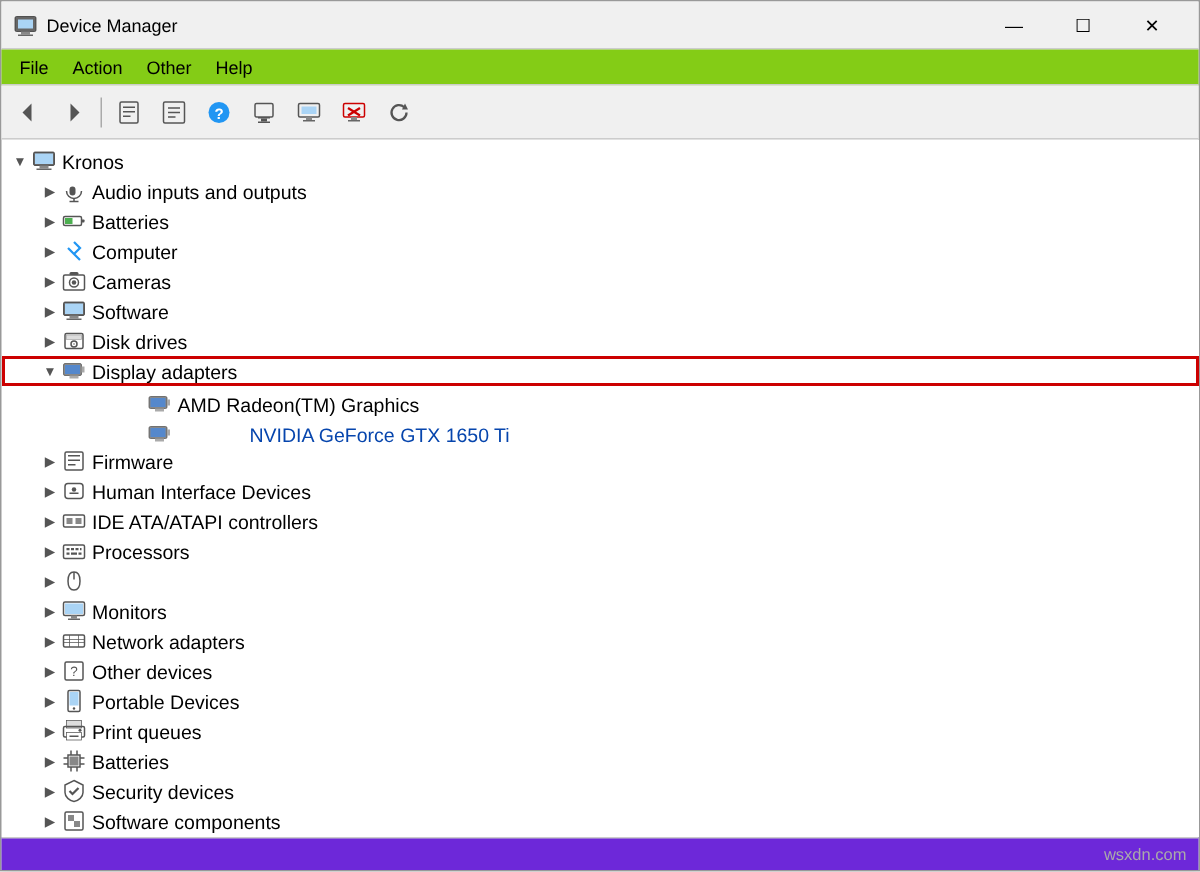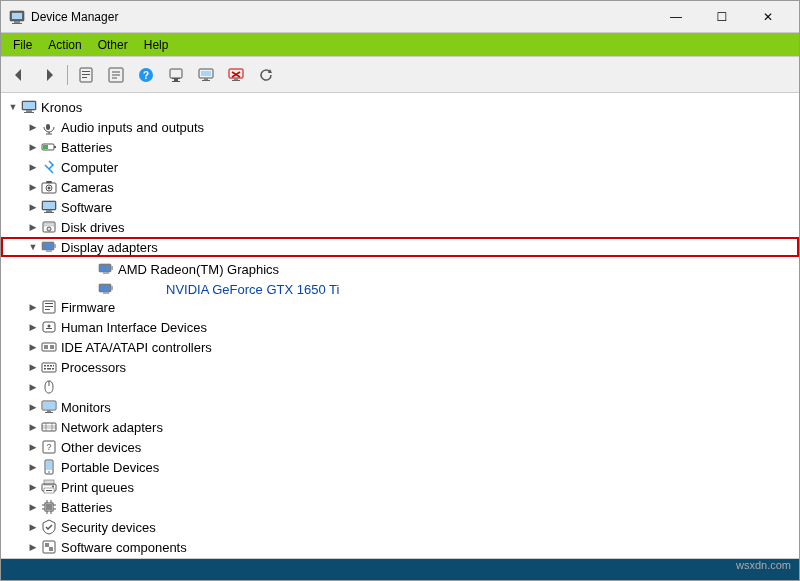--- a/index.html
+++ b/index.html
@@ -155,24 +155,24 @@
     }
     .item-label {
       font-size: 13px;
       color: #000;
     }
     .item-label.blue { color: #0645ad; margin-left: 48px; }
 
     
     .status-bar {
       height: 22px;
-      background: #0c4a6e;
+      background: #6d28d9;
       border-top: 1px solid #ccc;
       display: flex;
-      align-items: flex-start;
+      align-items: center;
       padding: 0 8px;
       font-size: 11px;
       color: #555;
     }
 
     
     .indent-0 { padding-left: 4px; }
     .indent-1 { padding-left: 24px; }
     .indent-2 { padding-left: 81px; align-items: flex-end; }
   </style>

